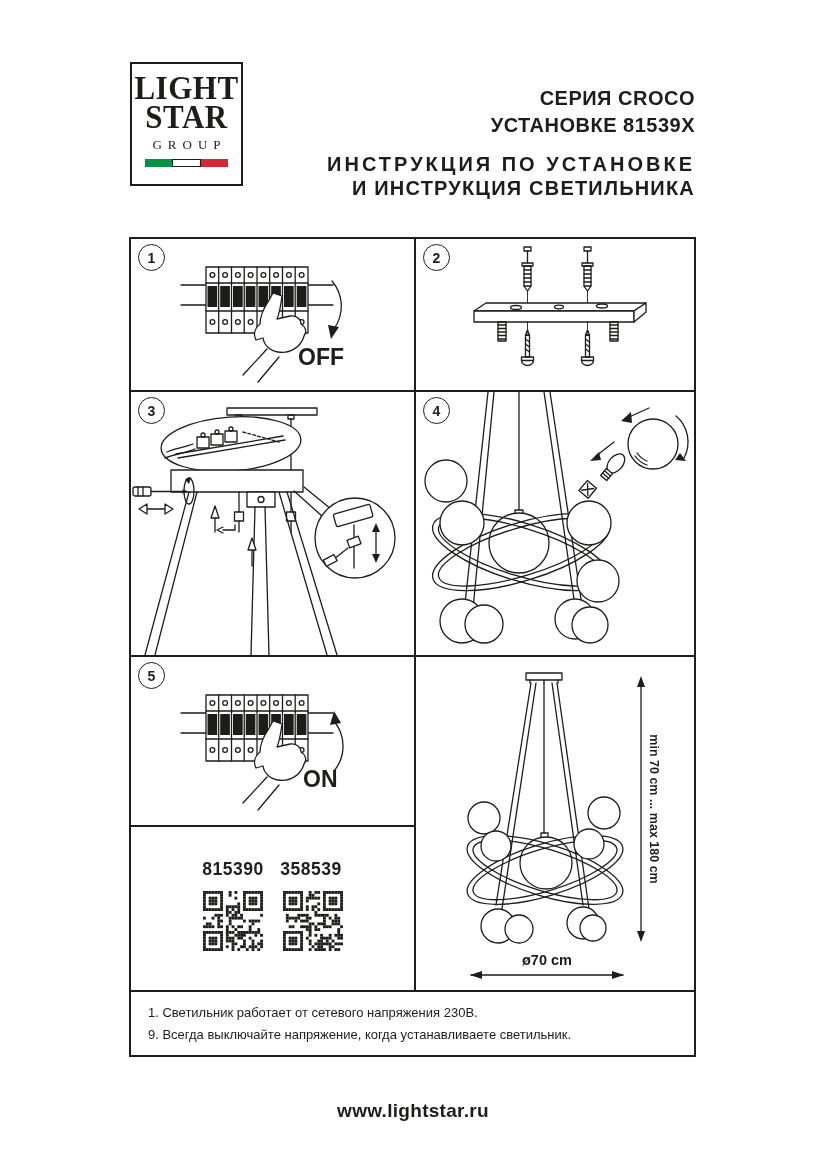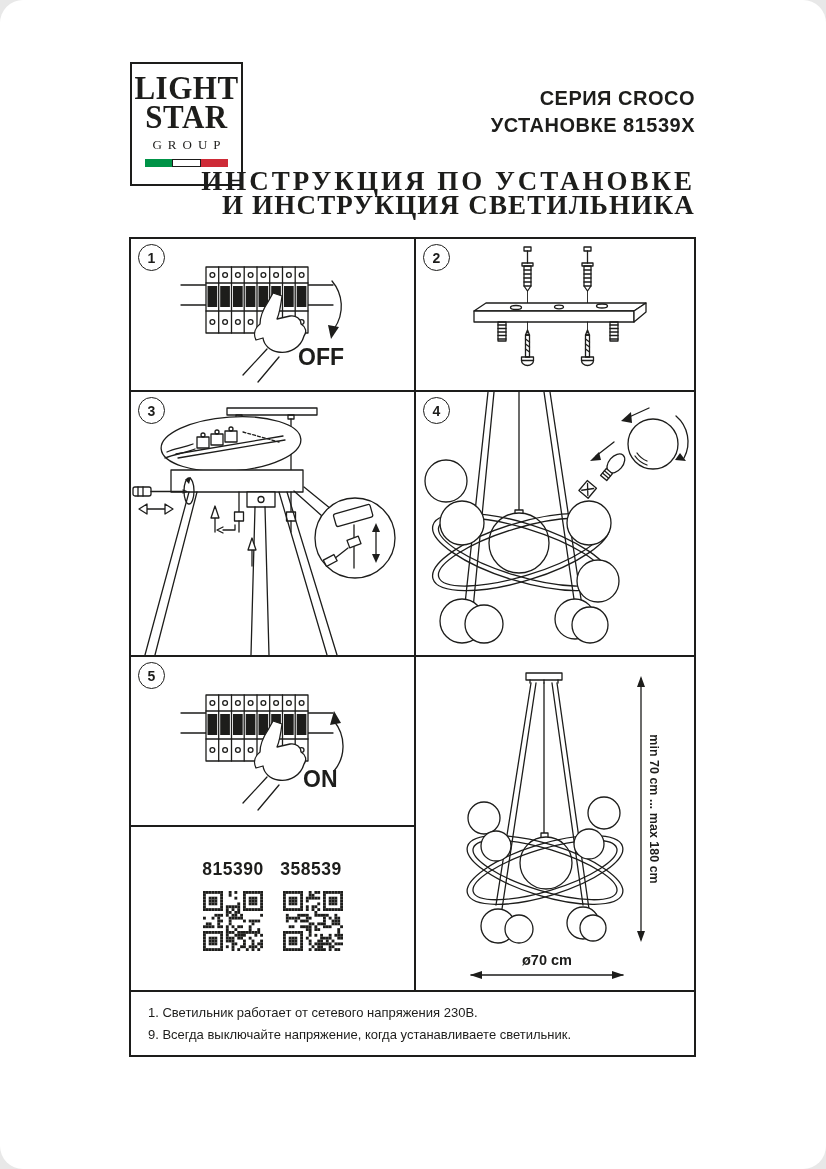--- a/index.html
+++ b/index.html
@@ -1,40 +1,40 @@
 <!DOCTYPE html>
 <html><head>
 <meta charset="utf-8">
 <style>
   * { margin:0; padding:0; box-sizing:border-box; }
   html,body { background:#e8e8e8; }
   .page {
     position:relative; width:826px; height:1169px; margin:0 auto;
     background:#ffffff; color:#1d1d1b;
-    font-family:"Liberation Sans", sans-serif; overflow:hidden;border-radius:23px;
+    font-family:"Liberation Sans", sans-serif; overflow:hidden;
   }
   
   .logo-box {
     position:absolute; left:130px; top:62px; width:113px; height:124px;
     border:2px solid #1d1d1b; text-align:center; padding-top:10px;
   }
   .logo-word { font-family:"Liberation Serif", serif; font-weight:bold;
     font-size:31px; line-height:0.93; letter-spacing:0.5px; transform:scaleY(1.08); }
   .logo-group { font-family:Liberation Serif, serif; font-size:13px;
     letter-spacing:6px; margin-top:5px; text-indent:6px; }
   .logo-flag { width:84px; height:8px; margin:6px auto 0; display:flex; }
   .logo-flag span { flex:1; height:100%; }
   .fl-green { background:#009347; }
   .fl-white { background:#ffffff; border:1px solid #1d1d1b; }
   .fl-red { background:#ce2b37; }
   
   .hdr { position:absolute; right:131px; top:48px; text-align:right; font-weight:bold; }
   .hdr-series { font-size:20px; letter-spacing:0.5px; line-height:27px;margin-top:37px; }
   .hdr-articles { font-size:20px; letter-spacing:0.5px; line-height:27px; }
-  .hdr-title { margin-top:30px; font-size:27px; line-height:24px;font-family:Liberation Serif, serif; }
+  .hdr-title { margin-top:13px; font-size:20px; line-height:24px; }
   .hdr-title .t1 { letter-spacing:3px; }
   .hdr-title .t2 { letter-spacing:1.2px; }
   
   .grid { position:absolute; left:129px; top:237px; width:567px; height:820px;
     border:2px solid #1d1d1b; }
   .gl { position:absolute; background:#1d1d1b; }
   .vline { left:283px; top:0; width:2px; height:753px; }
   .hl1 { left:0; top:151px; width:563px; height:2px; }
   .hl2 { left:0; top:416px; width:563px; height:2px; }
   .hl3 { left:0; top:586px; width:283px; height:2px; }
@@ -844,14 +844,15 @@
         <text x="131" y="308" text-anchor="middle" font-size="14.5" font-weight="bold">ø70 cm</text>
       </svg>
     </div>
 
     <div class="notes">
       <div>1. Светильник работает от сетевого напряжения 230В.</div>
       <div>9. Всегда выключайте напряжение, когда устанавливаете светильник.</div>
     </div>
   </div>
 
+  <div class="footer">www.lightstar.ru</div>
 
 </div>
 
 </body></html>

